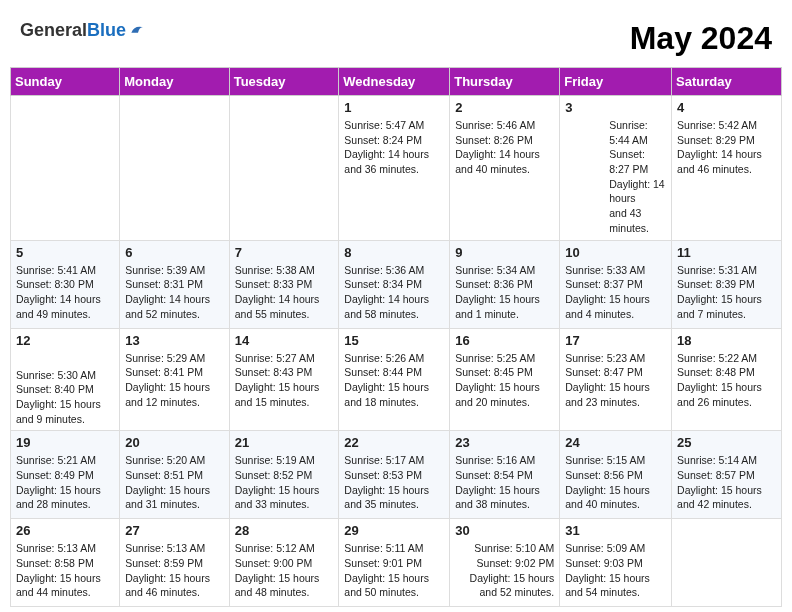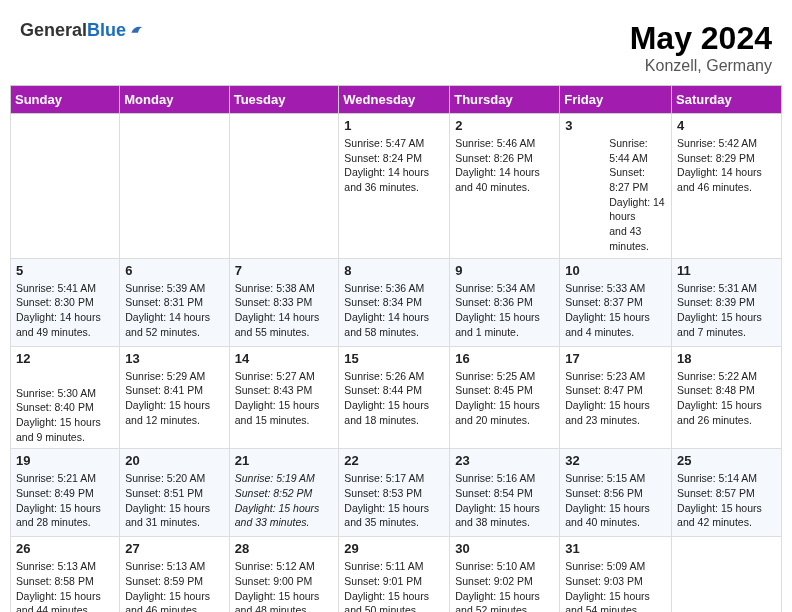--- a/index.html
+++ b/index.html
@@ -99,21 +99,20 @@
   <div class="logo">
     <div>
       <span class="logo-text-general">General</span><span class="logo-text-blue">Blue</span>
     </div>
     <svg class="logo-icon" viewBox="0 0 24 24" xmlns="http://www.w3.org/2000/svg">
       <path d="M4 14 Q8 4 20 8 Q14 6 12 14 Z" fill="#2e6db4"></path>
     </svg>
   </div>
   <div class="title-block">
     <div class="month-year">May 2024</div>
-    <div class="location">Konzell, Germany</div>
   </div>
 </div>
 
 <table>
   <thead>
     <tr>
     <th>Sunday</th>
         <th>Monday</th>
         <th>Tuesday</th>
         <th>Wednesday</th>
@@ -268,41 +267,41 @@
         </td>
         <td>
           <span class="day-number">20</span>
           <div class="day-info" style="white-space: pre-line;">Sunrise: 5:20 AM
 Sunset: 8:51 PM
 Daylight: 15 hours
 and 31 minutes.</div>
         </td>
         <td>
           <span class="day-number">21</span>
-          <div class="day-info" style="white-space: pre-line; font-style: italic;">Sunrise: 5:19 AM
+          <div class="day-info" style="white-space: pre-line;">Sunrise: 5:19 AM
 Sunset: 8:52 PM
 Daylight: 15 hours
 and 33 minutes.</div>
         </td>
         <td>
           <span class="day-number">22</span>
           <div class="day-info" style="white-space: pre-line;">Sunrise: 5:17 AM
 Sunset: 8:53 PM
 Daylight: 15 hours
 and 35 minutes.</div>
         </td>
         <td>
           <span class="day-number">23</span>
           <div class="day-info" style="white-space: pre-line;">Sunrise: 5:16 AM
 Sunset: 8:54 PM
 Daylight: 15 hours
 and 38 minutes.</div>
         </td>
         <td>
-          <span class="day-number">32</span>
+          <span class="day-number">24</span>
           <div class="day-info" style="white-space: pre-line;">Sunrise: 5:15 AM
 Sunset: 8:56 PM
 Daylight: 15 hours
 and 40 minutes.</div>
         </td>
         <td>
           <span class="day-number">25</span>
           <div class="day-info" style="white-space: pre-line;">Sunrise: 5:14 AM
 Sunset: 8:57 PM
 Daylight: 15 hours
@@ -333,21 +332,21 @@
         </td>
         <td>
           <span class="day-number">29</span>
           <div class="day-info" style="white-space: pre-line;">Sunrise: 5:11 AM
 Sunset: 9:01 PM
 Daylight: 15 hours
 and 50 minutes.</div>
         </td>
         <td>
           <span class="day-number">30</span>
-          <div class="day-info" style="white-space: pre-line;">Sunrise: 5:10 AM
+          <div class="day-info" style="white-space: pre-line; text-align: right;">Sunrise: 5:10 AM
 Sunset: 9:02 PM
 Daylight: 15 hours
 and 52 minutes.</div>
         </td>
         <td>
           <span class="day-number">31</span>
           <div class="day-info" style="white-space: pre-line;">Sunrise: 5:09 AM
 Sunset: 9:03 PM
 Daylight: 15 hours
 and 54 minutes.</div>

